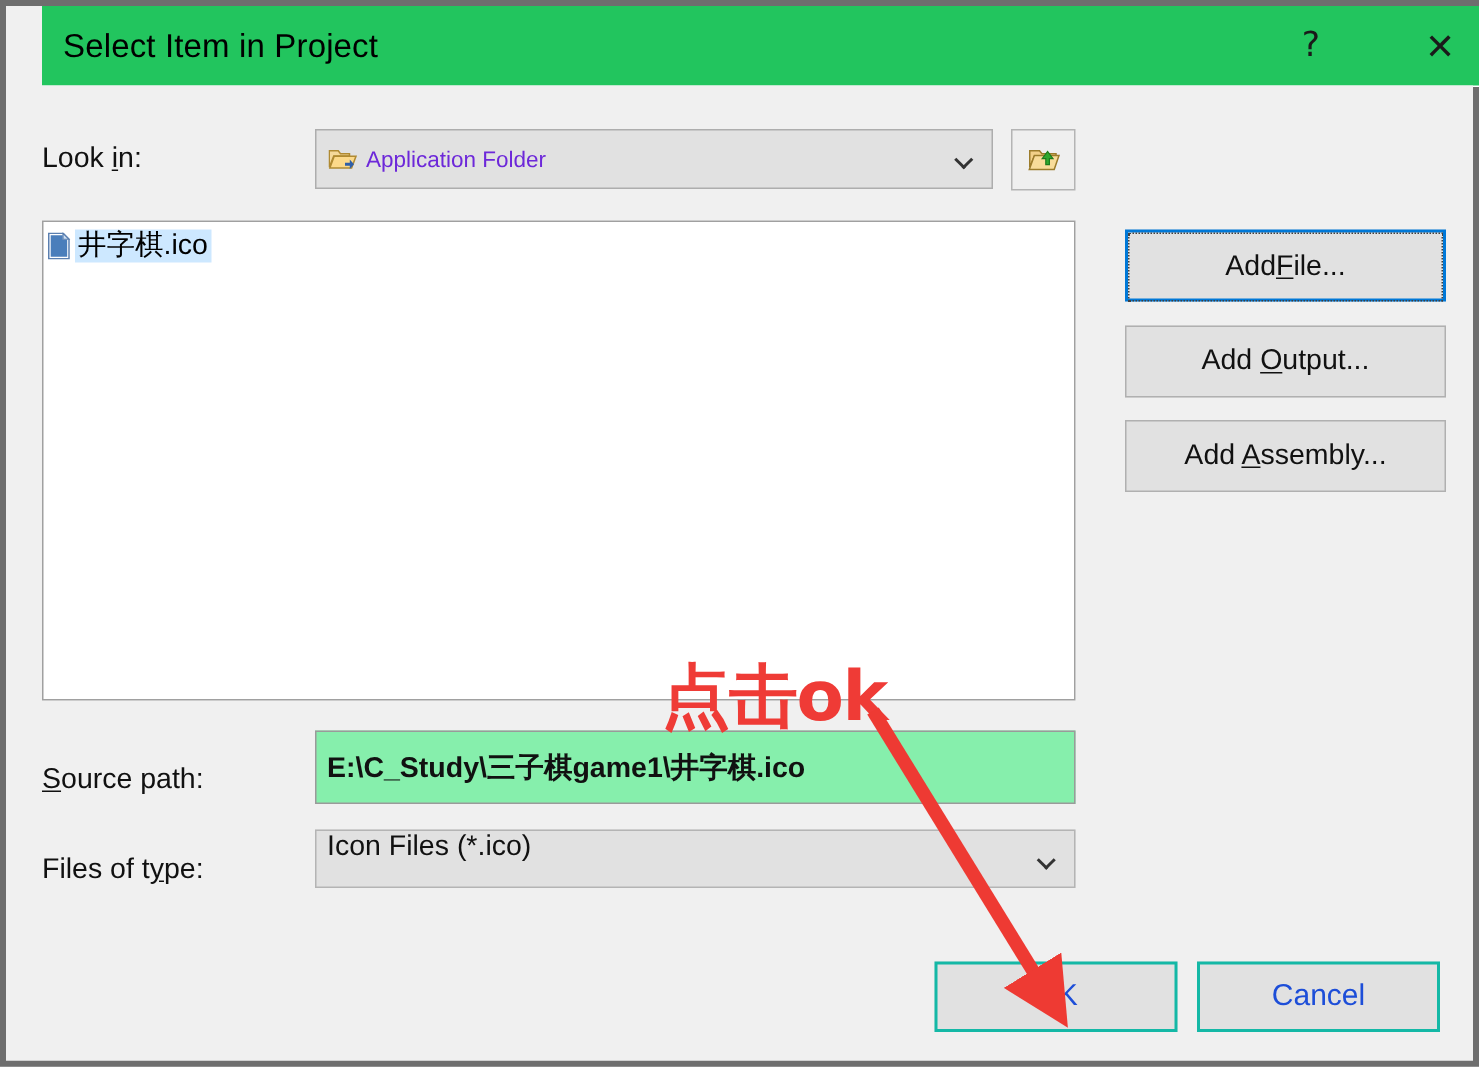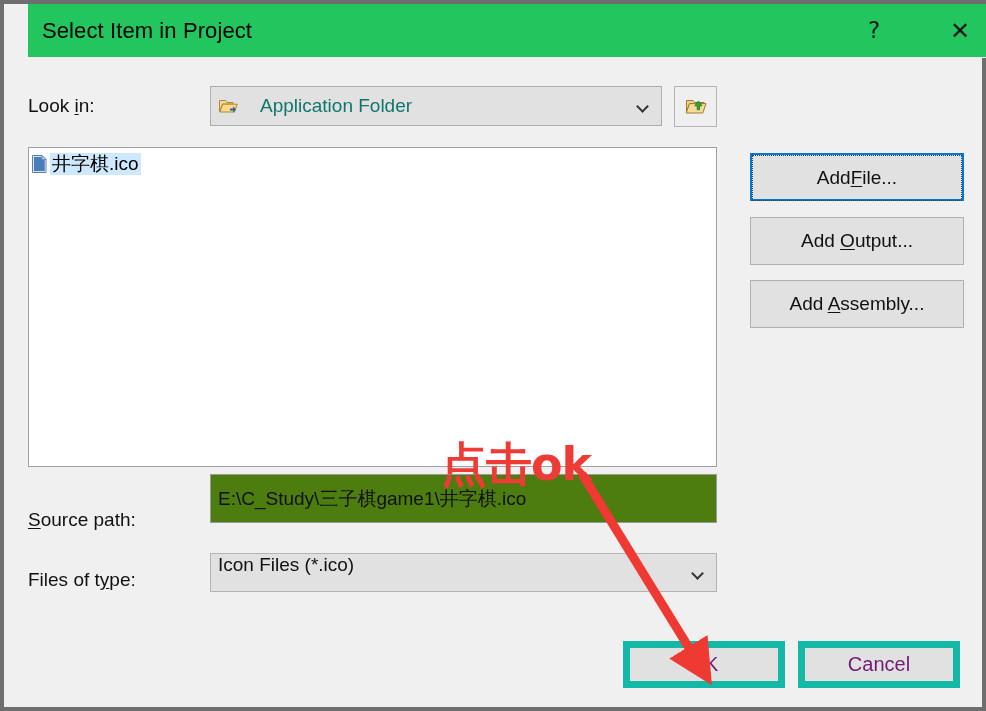--- a/index.html
+++ b/index.html
@@ -99,23 +99,23 @@
     width: 452px;
     height: 40px;
     box-sizing: border-box;
     background: #e1e1e1;
     border: 1px solid #adadad;
     display: flex;
     align-items: center;
     cursor: default;
   }
   #lookin-combo-text {
-    font-size: 19px;
-    color: #0f766e;
-    margin-left: 22px;
+    font-size: 15px;
+    color: #6d28d9;
+    margin-left: 6px;
     white-space: nowrap;
   }
   .combo-chevron {
     position: absolute;
     right: 12px;
     top: 50%;
     margin-top: -4px;
     width: 11px;
     height: 7px;
   }
@@ -220,31 +220,32 @@
     justify-content: center;
   }
   #add-output-button { top: 160px; }
   #add-assembly-button { top: 223px; }
 
   
   #source-path-label { left: 24px; top: 442px; margin-top: 10px; }
   #source-path-input {
     position: absolute;
     left: 206px;
-    top: 417px;
+    top: 430px;
     width: 507px;
     height: 49px;
     box-sizing: border-box;
-    background: #4d7c0f;
+    background: #86efac;
     border: 1px solid #9a9a9a;
     font-family: "Liberation Sans", "DejaVu Sans", sans-serif;
     font-size: 19px;
     color: #111;
     padding: 0 0 0 7px;
     outline: none;
+    font-weight: bold;
   }
 
   
   #files-type-label { left: 24px; top: 512px; }
   #files-type-combo {
     position: absolute;
     left: 206px;
     top: 496px;
     width: 507px;
     height: 39px;
@@ -263,24 +264,24 @@
   }
 
   
   .bottom-button {
     position: absolute;
     top: 584px;
     width: 162px;
     height: 47px;
     box-sizing: border-box;
     background: #e1e1e1;
-    border: 7px solid #14b8a6;
+    border: 2px solid #14b8a6;
     font-family: "Liberation Sans", "DejaVu Sans", sans-serif;
     font-size: 20px;
-    color: #701a75;
+    color: #1d4ed8;
     cursor: default;
     padding: 0;
   }
   #ok-button { left: 619px; }
   #cancel-button { left: 794px; }
 
   
   #annot-text {
     position: absolute;
     left: 437px;

